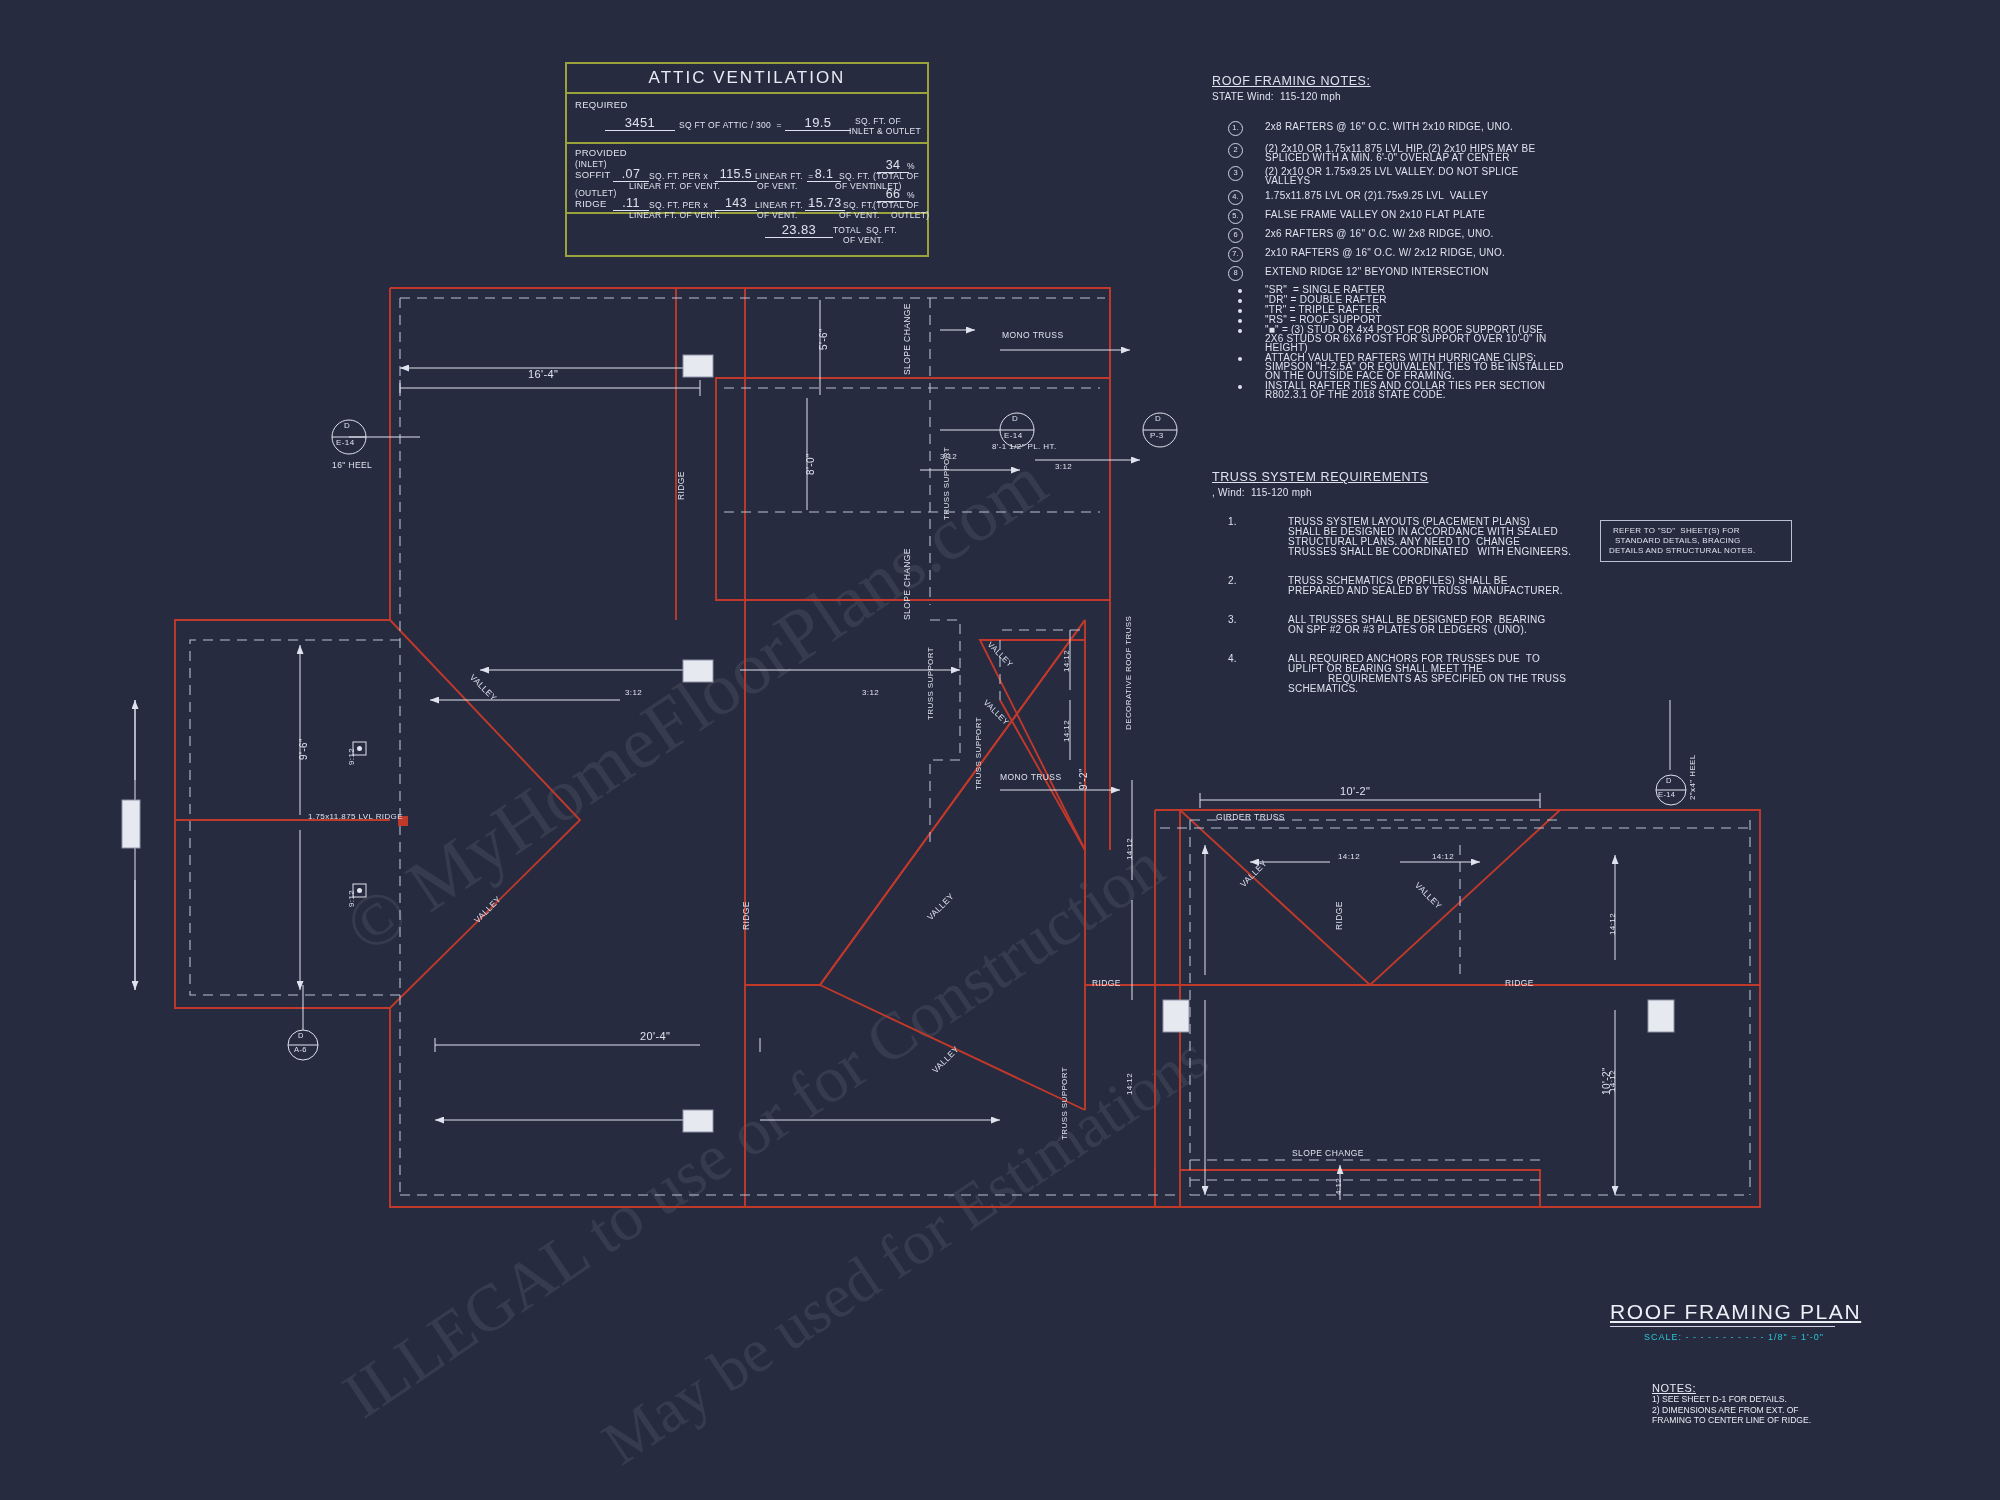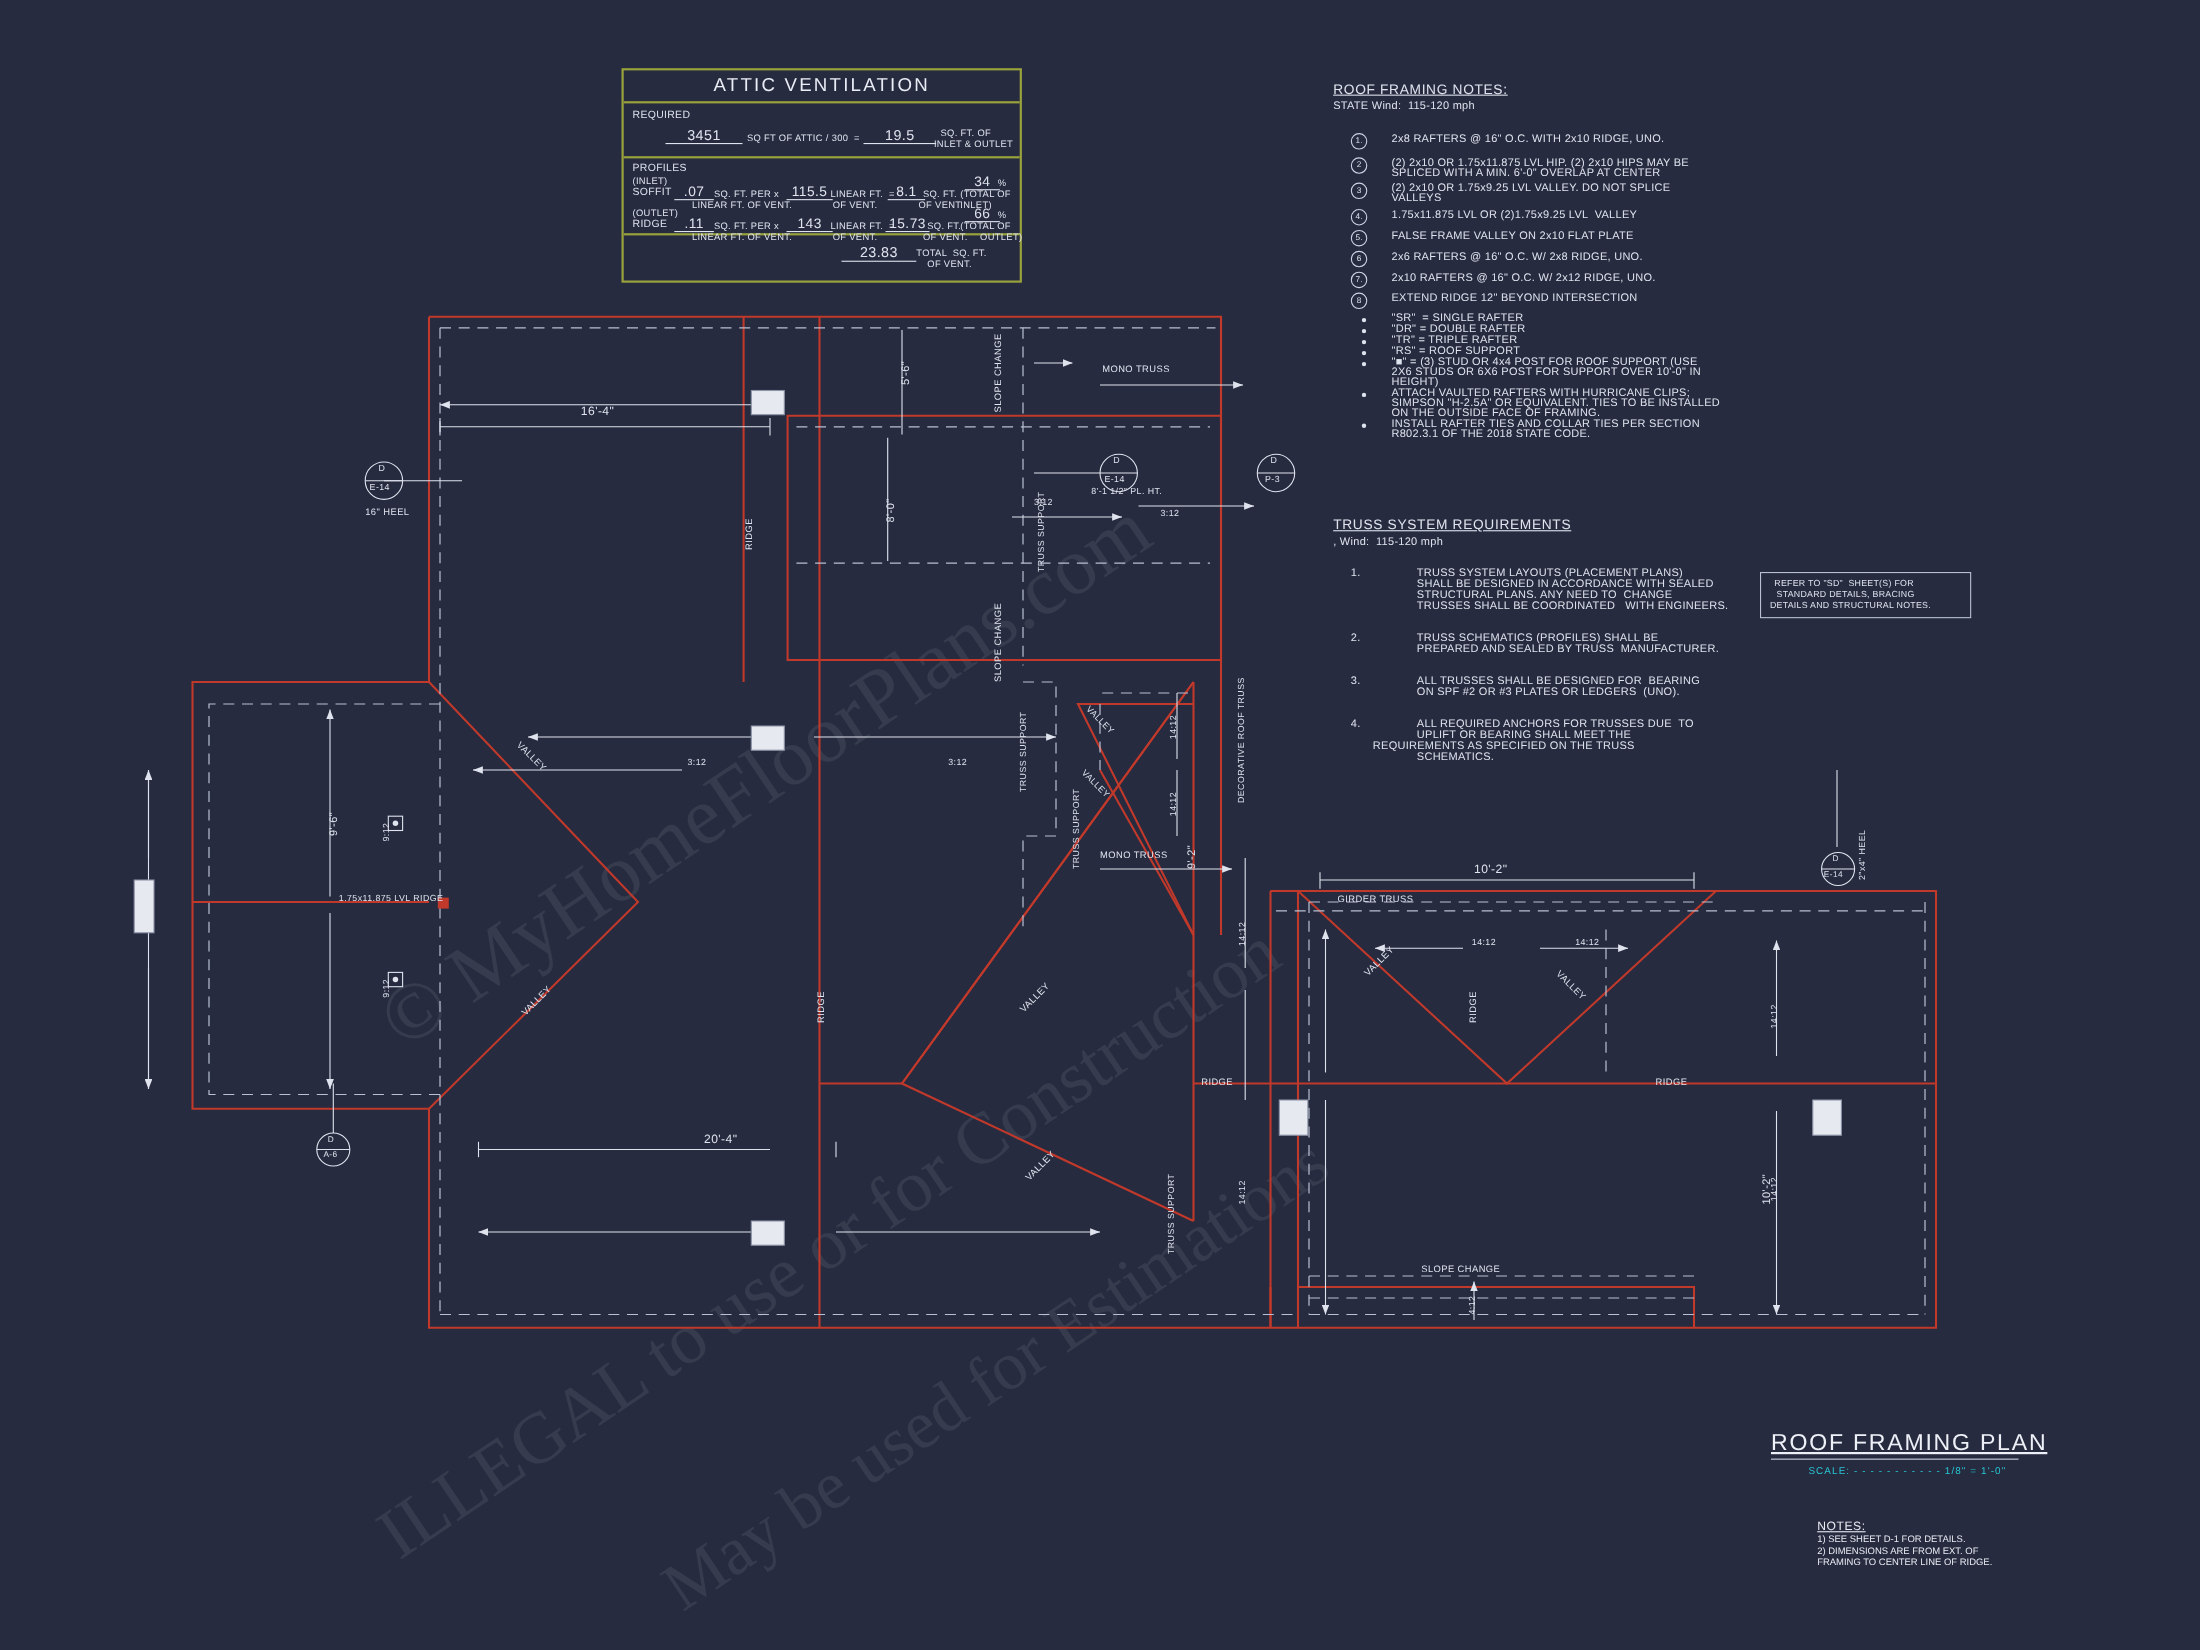--- a/index.html
+++ b/index.html
@@ -215,21 +215,21 @@
     <div class="vrow sec" style="height:48px;">
       <span class="t vsmall" style="left:8px;top:5px;font-size:9.5px;">REQUIRED</span>
       <span class="t vval" style="left:38px;top:21px;width:62px;">3451</span>
       <span class="t vsmall" style="left:112px;top:26px;">SQ FT OF ATTIC / 300  =</span>
       <span class="t vval" style="left:218px;top:21px;width:58px;">19.5</span>
       <span class="t vsmall" style="left:288px;top:22px;">SQ. FT. OF</span>
       <span class="t vsmall" style="left:282px;top:32px;">INLET &amp; OUTLET</span>
     </div>
 
     <div class="vrow sec" style="height:68px;">
-      <span class="t vsmall" style="left:8px;top:3px;font-size:9.5px;">PROFILES</span>
+      <span class="t vsmall" style="left:8px;top:3px;font-size:9.5px;">PROVIDED</span>
 
       <span class="t vsmall" style="left:8px;top:15px;">(INLET)</span>
       <span class="t vsmall" style="left:8px;top:25px;font-size:9.5px;">SOFFIT</span>
       <span class="t vval2" style="left:46px;top:23px;width:30px;">.07</span>
       <span class="t vsmall" style="left:82px;top:27px;">SQ. FT. PER x</span>
       <span class="t vsmall" style="left:62px;top:37px;">LINEAR FT. OF VENT.</span>
       <span class="t vval2" style="left:148px;top:23px;width:36px;">115.5</span>
       <span class="t vsmall" style="left:188px;top:27px;">LINEAR FT.  =</span>
       <span class="t vsmall" style="left:190px;top:37px;">OF VENT.</span>
       <span class="t vval2" style="left:240px;top:23px;width:28px;">8.1</span>
@@ -326,21 +326,21 @@
   <div class="t noteT" style="left:1288px;top:576px;">TRUSS SCHEMATICS (PROFILES) SHALL BE</div>
   <div class="t noteT" style="left:1288px;top:586px;">PREPARED AND SEALED BY TRUSS  MANUFACTURER.</div>
 
   <div class="t noteT" style="left:1228px;top:615px;">3.</div>
   <div class="t noteT" style="left:1288px;top:615px;">ALL TRUSSES SHALL BE DESIGNED FOR  BEARING</div>
   <div class="t noteT" style="left:1288px;top:625px;">ON SPF #2 OR #3 PLATES OR LEDGERS  (UNO).</div>
 
   <div class="t noteT" style="left:1228px;top:654px;">4.</div>
   <div class="t noteT" style="left:1288px;top:654px;">ALL REQUIRED ANCHORS FOR TRUSSES DUE  TO</div>
   <div class="t noteT" style="left:1288px;top:664px;">UPLIFT OR BEARING SHALL MEET THE</div>
-  <div class="t noteT" style="left:1248px;top:674px;">REQUIREMENTS AS SPECIFIED ON THE TRUSS</div>
+  <div class="t noteT" style="left:1328px;top:674px;">REQUIREMENTS AS SPECIFIED ON THE TRUSS</div>
   <div class="t noteT" style="left:1288px;top:684px;">SCHEMATICS.</div>
 
   <div id="refbox">
     <div class="t noteT" style="left:12px;top:5px;font-size:8px;">REFER TO "SD"  SHEET(S) FOR</div>
     <div class="t noteT" style="left:14px;top:15px;font-size:8px;">STANDARD DETAILS, BRACING</div>
     <div class="t noteT" style="left:8px;top:25px;font-size:8px;">DETAILS AND STRUCTURAL NOTES.</div>
   </div>
 
   <div class="t" style="left:528px;top:368px;font-size:11px;">16'-4"</div>
   <div class="t rot90" style="left:818px;top:350px;font-size:10px;">5'-6"</div>

